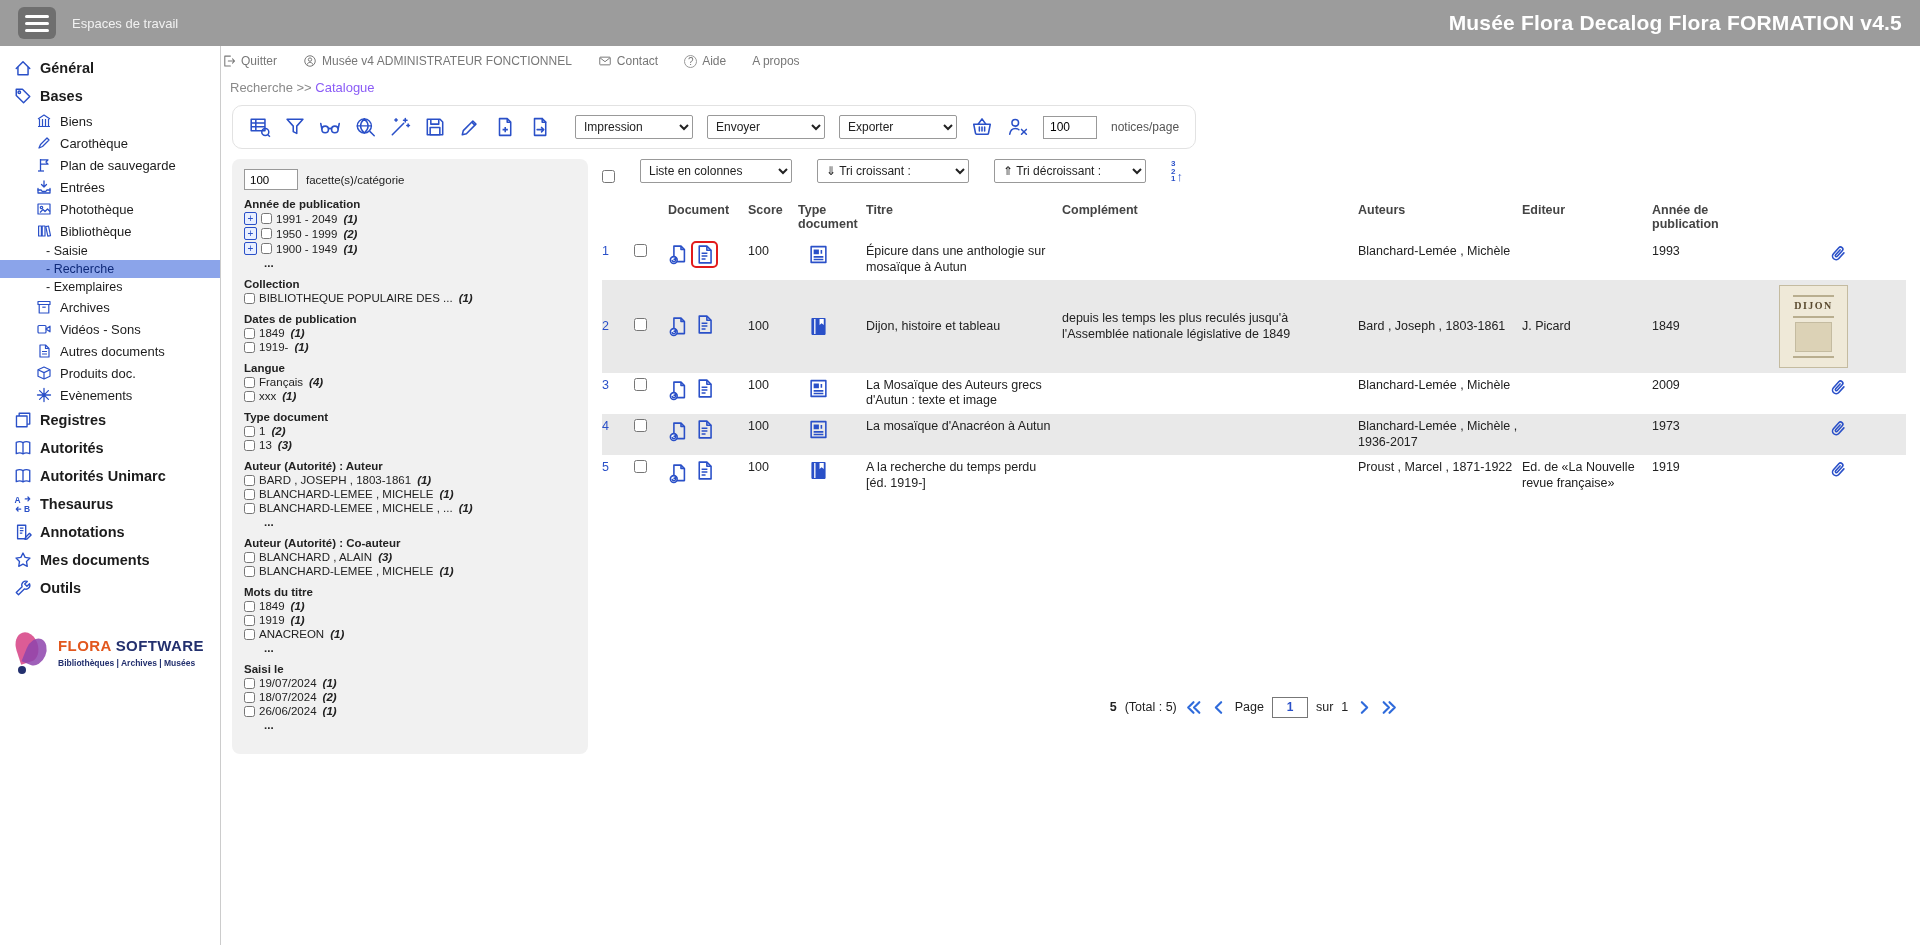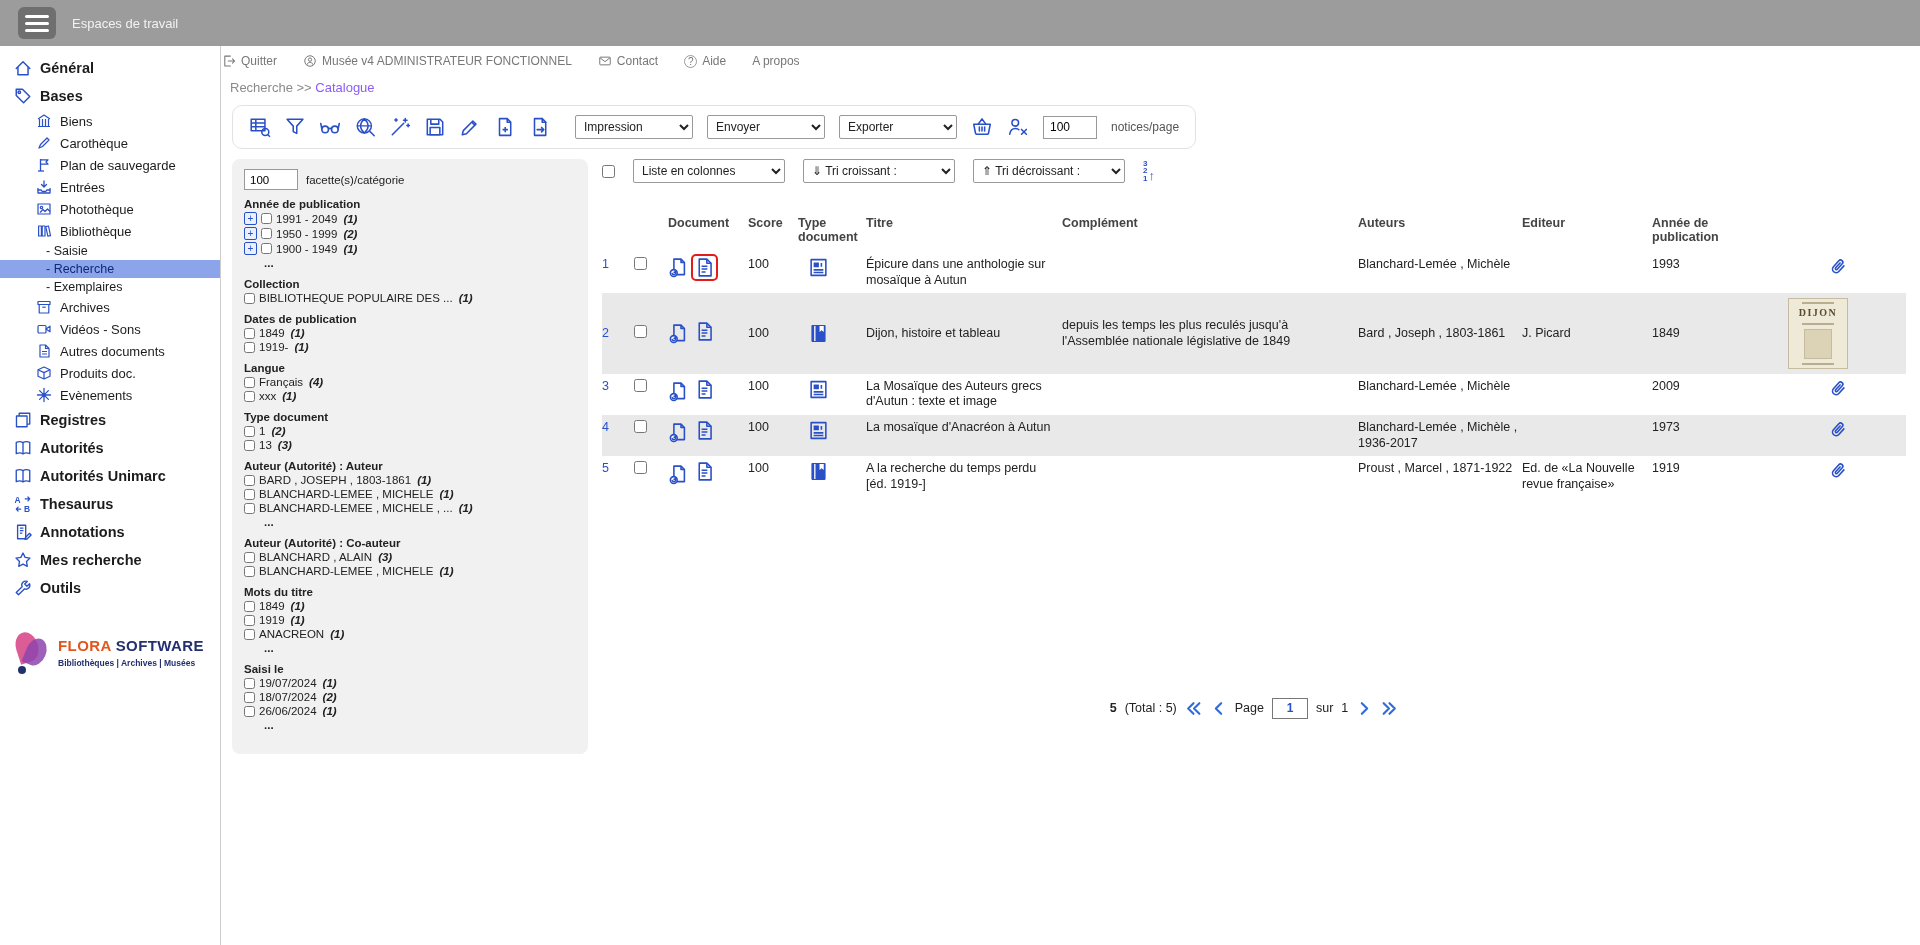--- a/index.html
+++ b/index.html
@@ -65,39 +65,39 @@
 .fg-item input{width:11px;height:11px;cursor:pointer;}
 .plus-btn{width:13px;height:13px;border:1px solid #2a50c8;color:#2a50c8;font-size:10px;line-height:10px;text-align:center;background:#e8efff;cursor:pointer;padding:0;border-radius:2px;flex:none;}
 .fg-label{cursor:pointer;}
 .fg-count{font-style:italic;font-weight:bold;margin-left:2px;}
 .fg-more{margin-left:20px;font-weight:bold;cursor:pointer;}
 
 
 .results{flex:1;min-width:0;padding-right:14px;}
 .question{color:#666;font-size:11px;margin:0 0 10px 4px;}
 .question i{font-style:italic;}
-.controls{display:flex;align-items:center;gap:18px;margin-bottom:29px;}
+.controls{display:flex;align-items:flex-end;gap:25px;margin-bottom:16px;}
 .controls select{min-width:152px;}
 .sort-icon{color:#2a50c8;display:inline-flex;align-items:flex-end;gap:1px;cursor:pointer;}
 .sort-digits{white-space:pre;font-size:8px;line-height:.95;font-weight:bold;}
 .sort-arrow{font-size:13px;line-height:1;}
 .grid{display:grid;grid-template-columns:28px 30px 76px 46px 64px 192px 292px 160px 126px 118px 78px;column-gap:4px;}
 .thead{font-weight:bold;color:#444;font-size:12.5px;padding:4px 0 8px;}
 .trow{padding:5px 0;align-items:start;}
 .trow.alt{background:#e9e9e9;}
 .trow.tall{align-items:center;}
 .cell{font-size:12.5px;color:#222;line-height:1.25;}
 .num{color:#2a50c8;cursor:pointer;}
 .docicons{display:flex;gap:5px;align-items:center;}
 .docicons .icon{width:21px;height:21px;}
 .red-box{outline:2px solid #e21b1b;outline-offset:1px;display:inline-flex;border-radius:2px;}
 .type .icon{width:21px;height:21px;margin-left:10px;}
 .attach{display:flex;justify-content:flex-end;padding-right:4px;}
 .attach .icon{width:20px;height:20px;}
-.thumb{width:60px;background:#efe9d8;border:1px solid #c4bba0;padding:0 5px;text-align:center;cursor:pointer;}
+.thumb{width:69px;background:#efe9d8;border:1px solid #c4bba0;padding:6px 5px;text-align:center;cursor:pointer;}
 .thumb-line{height:2px;background:#b9ae8f;margin:3px 8px;}
 .thumb-title{font-family:"Liberation Serif",serif;font-size:10px;font-weight:bold;letter-spacing:1.5px;color:#5a4a2f;margin:3px 0;}
 .thumb-orn{height:30px;background:#dcd2b6;margin:4px 10px;border:1px solid #c4bba0;}
 
 
 .pagination{display:flex;align-items:center;justify-content:center;gap:8px;margin-top:200px;font-size:12.5px;color:#222;}
 .pg-count{font-weight:bold;}
 .pg-icon{width:17px;height:17px;color:#2f6bdb;cursor:pointer;}
 .page-input{width:36px;height:21px;border:1px solid #777;text-align:center;color:#2a50c8;font-weight:bold;font-size:12px;}
 </style>
@@ -380,20 +380,21 @@
 </defs>
 </svg>
 
 <div class="topbar">
   <div class="hamburger">
       <span></span>
       <span></span>
       <span></span>
     </div>
   <div class="ws-label">Espaces de travail</div>
+  <div class="app-title">Musée Flora Decalog Flora FORMATION v4.5</div>
 </div>
 
 <div class="sidebar">
   <div>
       <div class="sb-item lvl0">
         <svg class="icon">
           <use href="#home-icon"></use>
         </svg>
         <span>Général</span>
       </div>
@@ -505,21 +506,21 @@
       <div class="sb-item lvl0">
         <svg class="icon">
           <use href="#annotations-icon"></use>
         </svg>
         <span>Annotations</span>
       </div>
       <div class="sb-item lvl0">
         <svg class="icon">
           <use href="#star-icon"></use>
         </svg>
-        <span>Mes recherche</span>
+        <span>Mes documents</span>
       </div>
       <div class="sb-item lvl0">
         <svg class="icon">
           <use href="#tools-icon"></use>
         </svg>
         <span>Outils</span>
       </div>
     </div>
   <div class="logo">
     <div class="petals">

